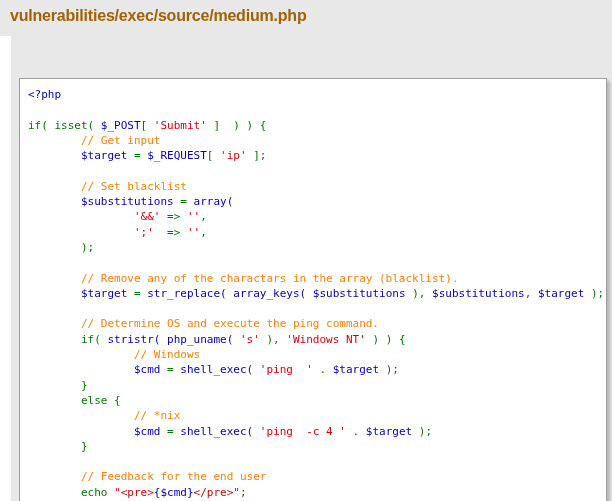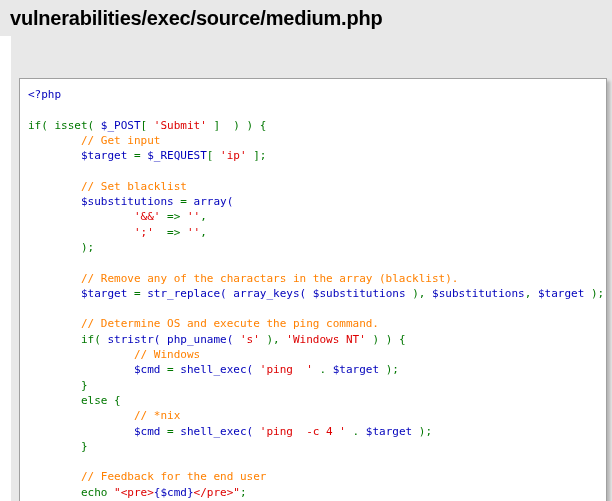--- a/index.html
+++ b/index.html
@@ -28,23 +28,23 @@
     width: 612px;
     height: 36px;
     background: #e8e8e8;
     box-sizing: border-box;
   }
   .header-title {
     position: absolute;
     left: 10px;
     top: 7px;
     font-family: "Liberation Sans", sans-serif;
-    font-size: 20px;
+    font-size: 16px;
     font-weight: bold;
-    color: #000000;
+    color: #a16207;
     letter-spacing: -0.2px;
     white-space: nowrap;
   }
   
   .panel-region {
     position: absolute;
     left: 11px;
     top: 36px;
     width: 612px;
     height: 465px;

